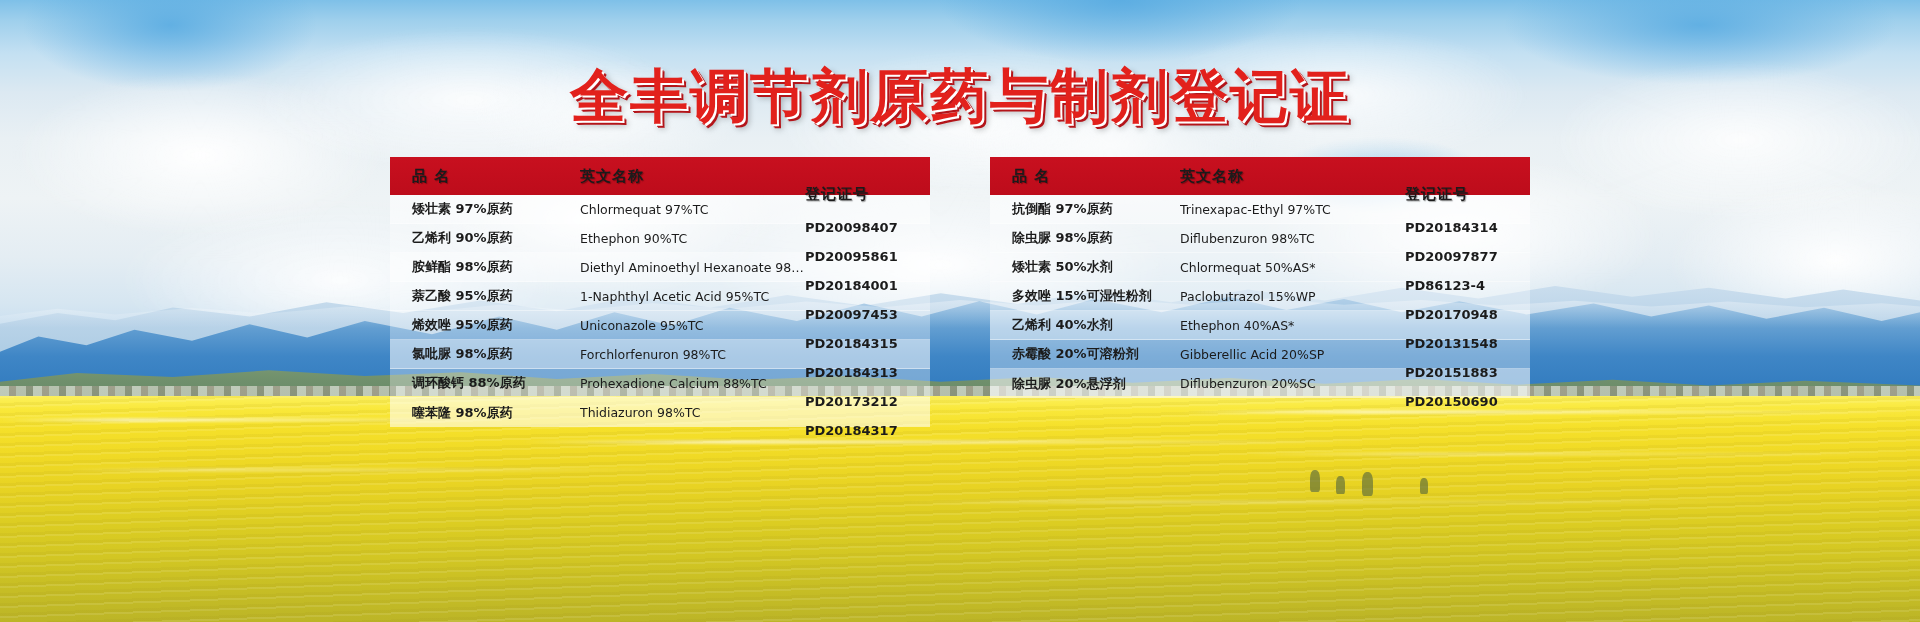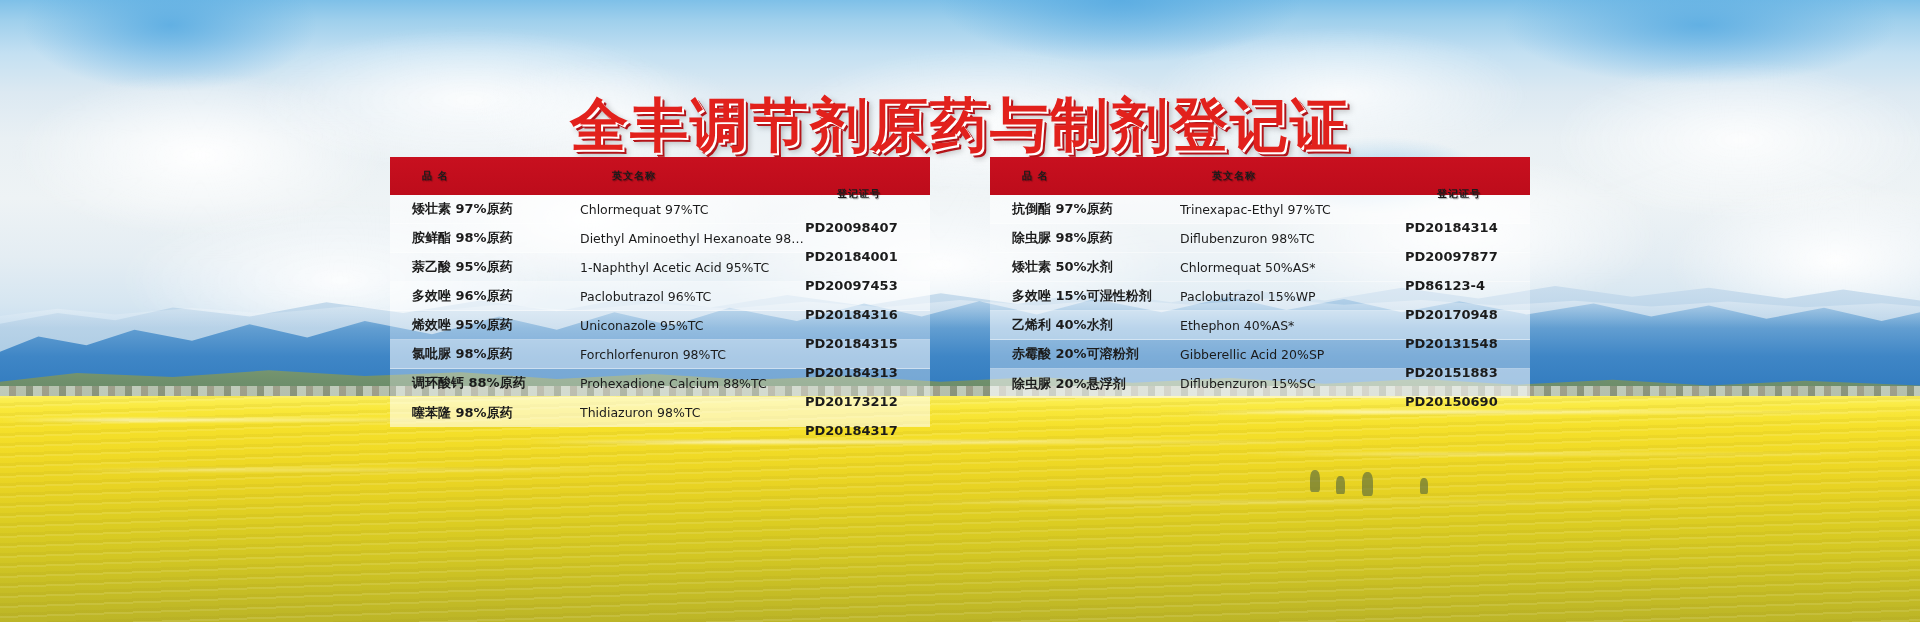--- a/index.html
+++ b/index.html
@@ -160,42 +160,40 @@
     font-weight:bold;
     letter-spacing:2px;
     color:#e2211c;
     font-family:Liberation Mono, monospace;
     text-shadow:
       2px 2px 0 #ffffff,
       3px 3px 0 #b4151a,
       4px 4px 0 #b4151a,
       5px 5px 6px rgba(0,0,0,0.28);
     white-space:nowrap;
-    margin-top:29px;
   }
 
   
   #tables {
     position:absolute; left:0; top:157px; width:1920px; height:300px;
     display:flex; justify-content:center; gap:60px;
   }
   .table-card { width:540px; }
 
   .thead {
     display:flex; align-items:center;
     height:38px;
     background:#c00d1e;
     background:linear-gradient(180deg,#c8101f 0%,#bd0c1b 100%);
     color:#fff;
   }
   .thead .th {
-    font-size:10px; font-weight:bold; letter-spacing:1px;
+    font-size:15px; font-weight:bold; letter-spacing:1px;
     font-family:"DejaVu Sans","Liberation Sans",sans-serif;
     text-shadow:1px 1px 1px rgba(0,0,0,.35);
-    padding-left:32px;
   }
   .col-a { width:190px; padding-left:22px; }
   .col-b { width:225px; }
   .col-c { width:125px;margin-top:36px; }
 
   .trow {
     display:flex; align-items:center;
     height:29px;
     background:rgba(255,255,255,0.56);
     border-bottom:1px solid rgba(255,255,255,0.42);
@@ -268,34 +266,34 @@
       <div class="th cell col-a">品 名</div>
       <div class="th cell col-b">英文名称</div>
       <div class="th cell col-c">登记证号</div>
     </div>
 
     <div class="trow">
       <div class="cell name col-a">矮壮素 97%原药</div>
       <div class="cell eng  col-b">Chlormequat 97%TC</div>
       <div class="cell reg  col-c">PD20098407</div>
     </div>
+    <div class="trow alt">
+      <div class="cell name col-a">乙烯利 90%原药</div>
+      <div class="cell eng  col-b">Ethephon 90%TC</div>
+      <div class="cell reg  col-c">PD20095861</div>
+    </div>
     <div class="trow">
       <div class="cell name col-a">胺鲜酯 98%原药</div>
       <div class="cell eng  col-b">Diethyl Aminoethyl Hexanoate 98%TC</div>
       <div class="cell reg  col-c">PD20184001</div>
     </div>
     <div class="trow alt">
       <div class="cell name col-a">萘乙酸 95%原药</div>
       <div class="cell eng  col-b">1-Naphthyl Acetic Acid 95%TC</div>
       <div class="cell reg  col-c">PD20097453</div>
-    </div>
-    <div class="trow">
-      <div class="cell name col-a">多效唑 96%原药</div>
-      <div class="cell eng  col-b">Paclobutrazol 96%TC</div>
-      <div class="cell reg  col-c">PD20184316</div>
     </div>
     <div class="trow alt">
       <div class="cell name col-a">烯效唑 95%原药</div>
       <div class="cell eng  col-b">Uniconazole 95%TC</div>
       <div class="cell reg  col-c">PD20184315</div>
     </div>
     <div class="trow">
       <div class="cell name col-a">氯吡脲 98%原药</div>
       <div class="cell eng  col-b">Forchlorfenuron 98%TC</div>
       <div class="cell reg  col-c">PD20184313</div>
@@ -344,18 +342,18 @@
       <div class="cell eng  col-b">Ethephon 40%AS*</div>
       <div class="cell reg  col-c">PD20131548</div>
     </div>
     <div class="trow alt">
       <div class="cell name col-a">赤霉酸 20%可溶粉剂</div>
       <div class="cell eng  col-b">Gibberellic Acid 20%SP</div>
       <div class="cell reg  col-c">PD20151883</div>
     </div>
     <div class="trow">
       <div class="cell name col-a">除虫脲 20%悬浮剂</div>
-      <div class="cell eng  col-b">Diflubenzuron 15%SC</div>
+      <div class="cell eng  col-b">Diflubenzuron 20%SC</div>
       <div class="cell reg  col-c">PD20150690</div>
     </div>
   </div>
 
 </div>
 
 </body></html>

